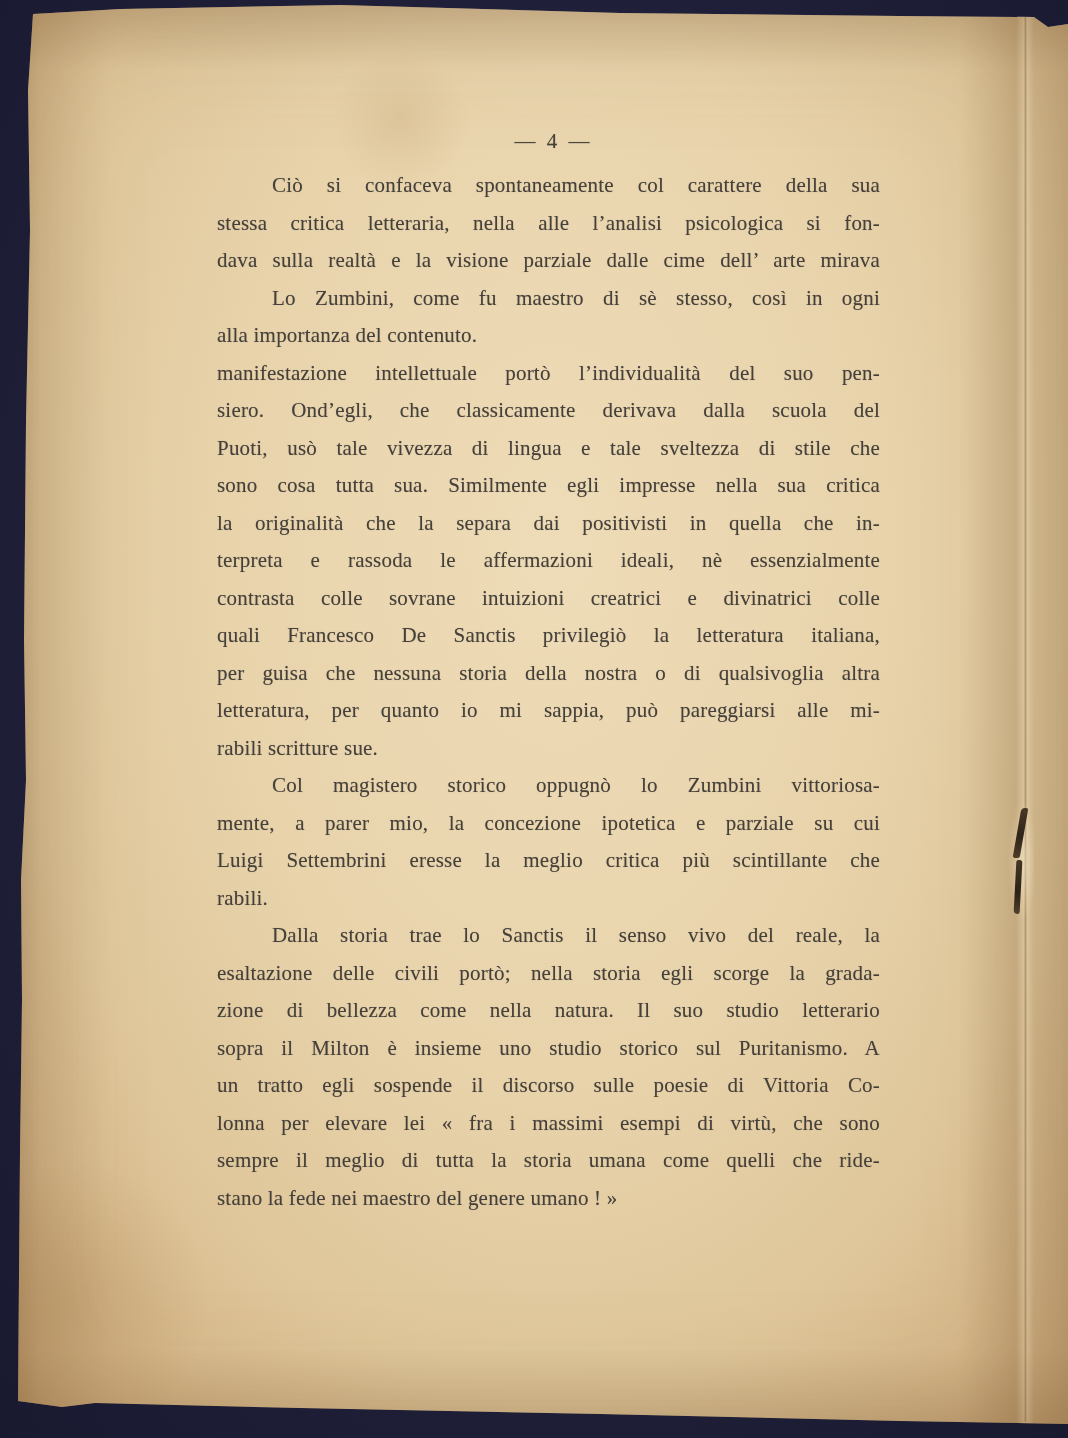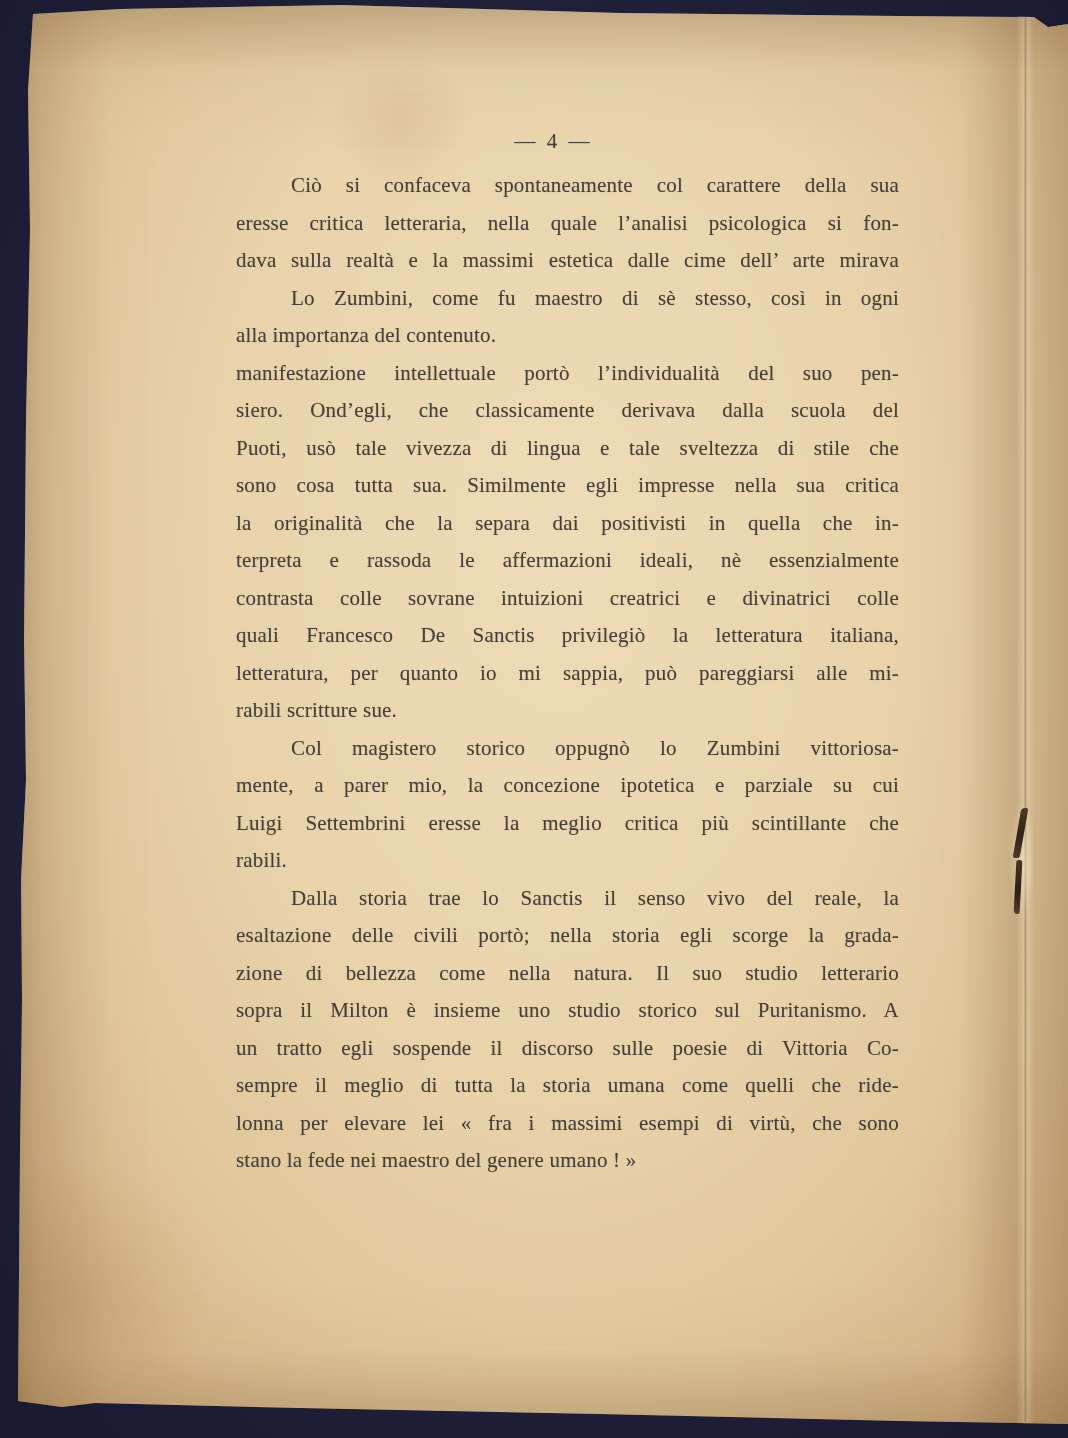--- a/index.html
+++ b/index.html
@@ -62,21 +62,21 @@
 
   
   .page-number {
     position: absolute; top: 129px; left: 222px; width: 663px;
     text-align: center;
     font-size: 21px; letter-spacing: 3px;
     color: #45403a;
     text-shadow: 0 0 1px rgba(69,63,55,0.35);
   }
   .text-block {
-    position: absolute; top: 167px; left: 236px; width: 663px;
+    position: absolute; top: 167px; left: 217px; width: 663px;
     font-size: 21px; line-height: 37.5px;
     color: #45403a;
     letter-spacing: 0.2px;
     text-shadow: 0 0 1px rgba(69,63,55,0.30);
   }
   .line { height: 37.5px; white-space: nowrap; text-align: justify; text-align-last: justify; }
   .line.indent { text-indent: 55px; }
   .line.last { text-align-last: left; white-space: normal; }
 </style>
 </head>
@@ -86,41 +86,42 @@
   <div class="page">
     <div class="crease"></div>
     <div class="tear">
       <div class="tear-halo"></div>
       <div class="tear-seg-a"></div>
       <div class="tear-seg-b"></div>
     </div>
     <div class="page-number">— 4 —</div>
     <div class="text-block" id="text-block">
         <div class="line indent">Ciò si confaceva spontaneamente col carattere della sua</div>
-        <div class="line">eresse critica letteraria, nella quale l’analisi psicologica si fon-</div>
-        <div class="line">dava sulla realtà e la massimi estetica dalle cime dell’ arte mirava</div>
+        <div class="line">stessa critica letteraria, nella alle l’analisi psicologica si fon-</div>
+        <div class="line">dava sulla realtà e la visione parziale dalle cime dell’ arte mirava</div>
         <div class="line indent">Lo Zumbini, come fu maestro di sè stesso, così in ogni</div>
         <div class="line last">alla importanza del contenuto.</div>
         <div class="line">manifestazione intellettuale portò l’individualità del suo pen-</div>
         <div class="line">siero. Ond’egli, che classicamente derivava dalla scuola del</div>
         <div class="line">Puoti, usò tale vivezza di lingua e tale sveltezza di stile che</div>
         <div class="line">sono cosa tutta sua. Similmente egli impresse nella sua critica</div>
         <div class="line">la originalità che la separa dai positivisti in quella che in-</div>
         <div class="line">terpreta e rassoda le affermazioni ideali, nè essenzialmente</div>
         <div class="line">contrasta colle sovrane intuizioni creatrici e divinatrici colle</div>
         <div class="line">quali Francesco De Sanctis privilegiò la letteratura italiana,</div>
+        <div class="line">per guisa che nessuna storia della nostra o di qualsivoglia altra</div>
         <div class="line">letteratura, per quanto io mi sappia, può pareggiarsi alle mi-</div>
         <div class="line last">rabili scritture sue.</div>
         <div class="line indent">Col magistero storico oppugnò lo Zumbini vittoriosa-</div>
         <div class="line">mente, a parer mio, la concezione ipotetica e parziale su cui</div>
         <div class="line">Luigi Settembrini eresse la meglio critica più scintillante che</div>
         <div class="line last">rabili.</div>
         <div class="line indent">Dalla storia trae lo Sanctis il senso vivo del reale, la</div>
         <div class="line">esaltazione delle civili portò; nella storia egli scorge la grada-</div>
         <div class="line">zione di bellezza come nella natura. Il suo studio letterario</div>
         <div class="line">sopra il Milton è insieme uno studio storico sul Puritanismo. A</div>
         <div class="line">un tratto egli sospende il discorso sulle poesie di Vittoria Co-</div>
+        <div class="line">lonna per elevare lei « fra i massimi esempi di virtù, che sono</div>
         <div class="line">sempre il meglio di tutta la storia umana come quelli che ride-</div>
-        <div class="line">lonna per elevare lei « fra i massimi esempi di virtù, che sono</div>
         <div class="line last">stano la fede nei maestro del genere umano ! »</div>
       </div>
   </div>
 </div>
 
 </body></html>

